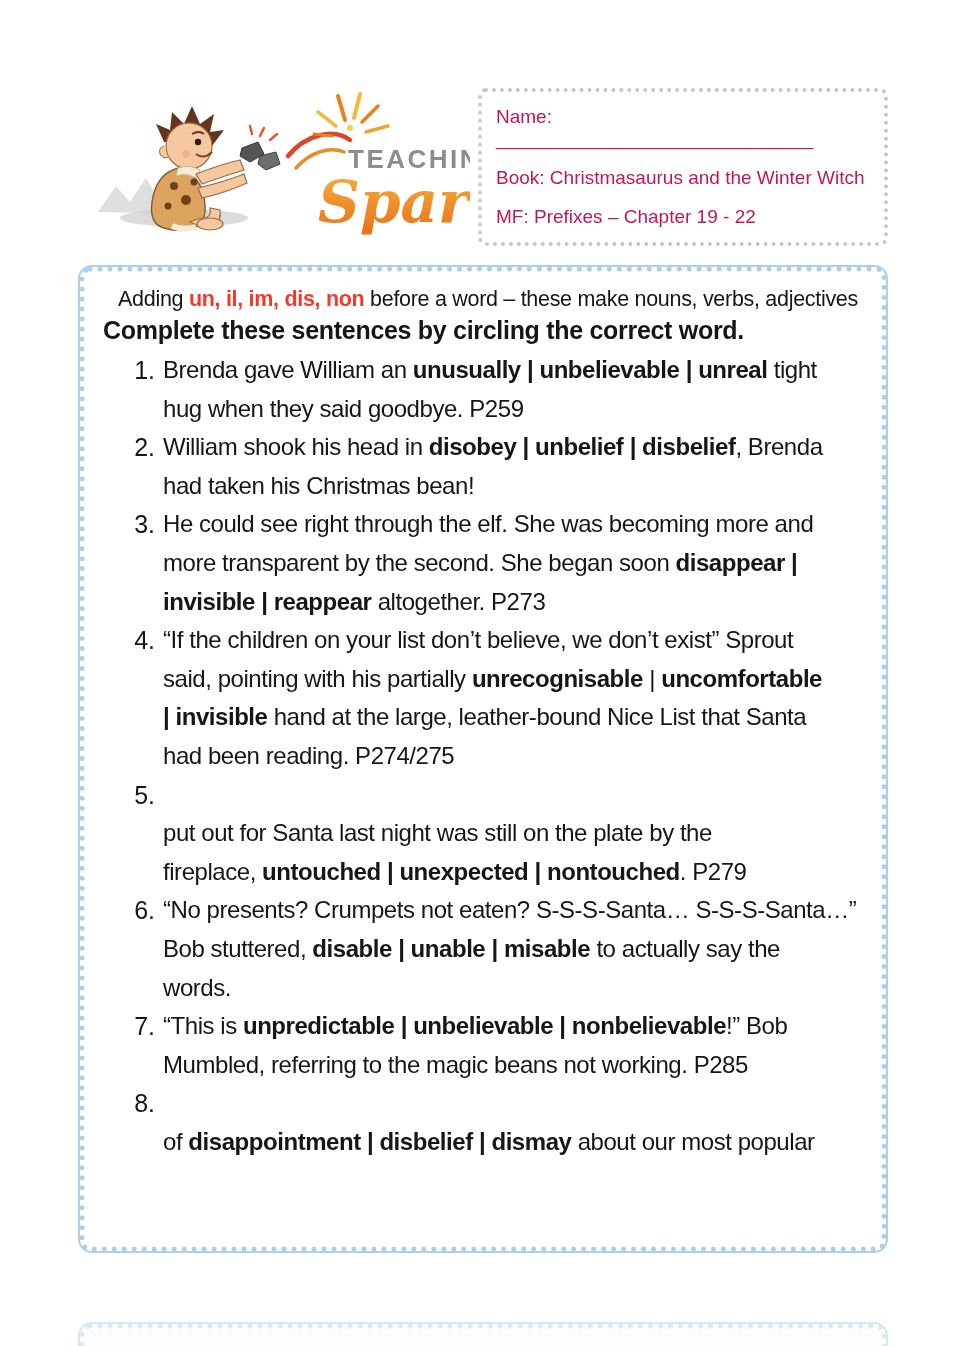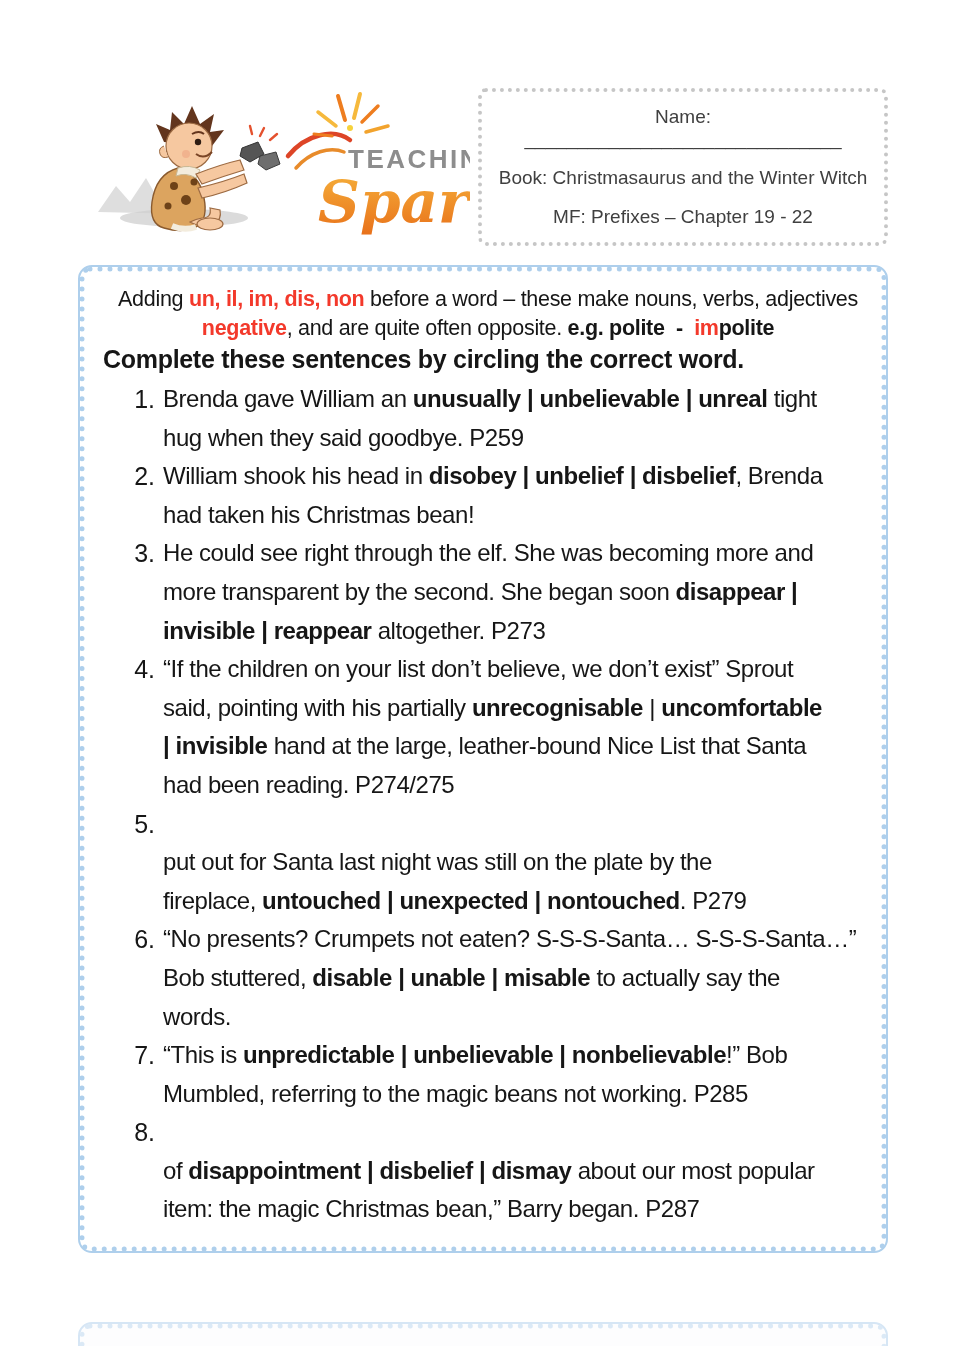--- a/index.html
+++ b/index.html
@@ -15,21 +15,21 @@
     width:966px;height:1346px;position:relative;background:#ffffff;
     font-family:"Liberation Sans",sans-serif;color:var(--text);
     overflow:hidden;
   }
   
   .logo-wrap{position:absolute;left:92px;top:90px;width:378px;height:148px;}
   .info-box{
     position:absolute;left:478px;top:88px;width:410px;height:158px;
     border:4px dotted var(--info-border-gray);border-radius:8px;background:#fff;
     padding:14px 14px;display:flex;flex-direction:column;justify-content:space-between;
-    font-size:19px;line-height:22px;color:#404040;text-align:center;
+    font-size:19px;line-height:22px;color:#be185d;
   }
   
   .sheet-outer{
     position:absolute;left:78px;top:265px;width:810px;height:988px;
     border:2px solid var(--box-border-blue);border-radius:14px;background:#fff;padding:0;
   }
   .sheet-inner{
     width:100%;height:100%;border:5px dotted var(--box-border-blue);
     border-radius:10px;padding:11px 8px 0 18px;
   }
@@ -129,21 +129,20 @@
     <div>Book: Christmasaurus and the Winter Witch</div>
     <div>MF: Prefixes – Chapter 19 - 22</div>
   </div>
 </div>
 
 <div class="sheet-outer">
   <div class="sheet-inner">
 
     <div class="intro">
       <div class="intro-line"><span>Adding </span><span class="b red">un, il, im, dis, non</span><span> before a word – these make nouns, verbs, adjectives</span></div>
-      <div class="intro-line"><span class="b red">negative</span><span>, and are quite often opposite. </span><span class="b">e.g. polite&nbsp; -&nbsp; </span><span class="b red">im</span><span class="b">polite</span></div>
     </div>
 
     <div class="heading">Complete these sentences by circling the correct word.</div>
 
     <div class="slist">
       <div class="sent">
         <div class="num">1.</div>
         <div class="stext"><span>Brenda gave William an </span><span class="b">unusually | unbelievable | unreal</span><span> tight</span><br><span>hug when they said goodbye. P259</span></div>
       </div>
       <div class="sent">
@@ -165,21 +164,21 @@
       <div class="sent">
         <div class="num">6.</div>
         <div class="stext"><span>“No presents? Crumpets not eaten? S-S-S-Santa… S-S-S-Santa…”</span><br><span>Bob stuttered, </span><span class="b">disable | unable | misable</span><span> to actually say the</span><br><span>words.</span></div>
       </div>
       <div class="sent">
         <div class="num">7.</div>
         <div class="stext"><span>“This is </span><span class="b">unpredictable | unbelievable | nonbelievable</span><span>!” Bob</span><br><span>Mumbled, referring to the magic beans not working. P285</span></div>
       </div>
       <div class="sent">
         <div class="num">8.</div>
-        <div class="stext"><br><span>of </span><span class="b">disappointment | disbelief | dismay</span><span> about our most popular</span><br><span>item: the magic Christmas bean,” Barry began. P287</span></div>
+        <div class="stext"><br><span>of </span><span class="b">disappointment | disbelief | dismay</span><span> about our most popular</span><br></div>
       </div>
     </div>
 
   </div>
 </div>
 
 <div class="next-box">
   <div class="next-box-inner"></div>
 </div>
 

